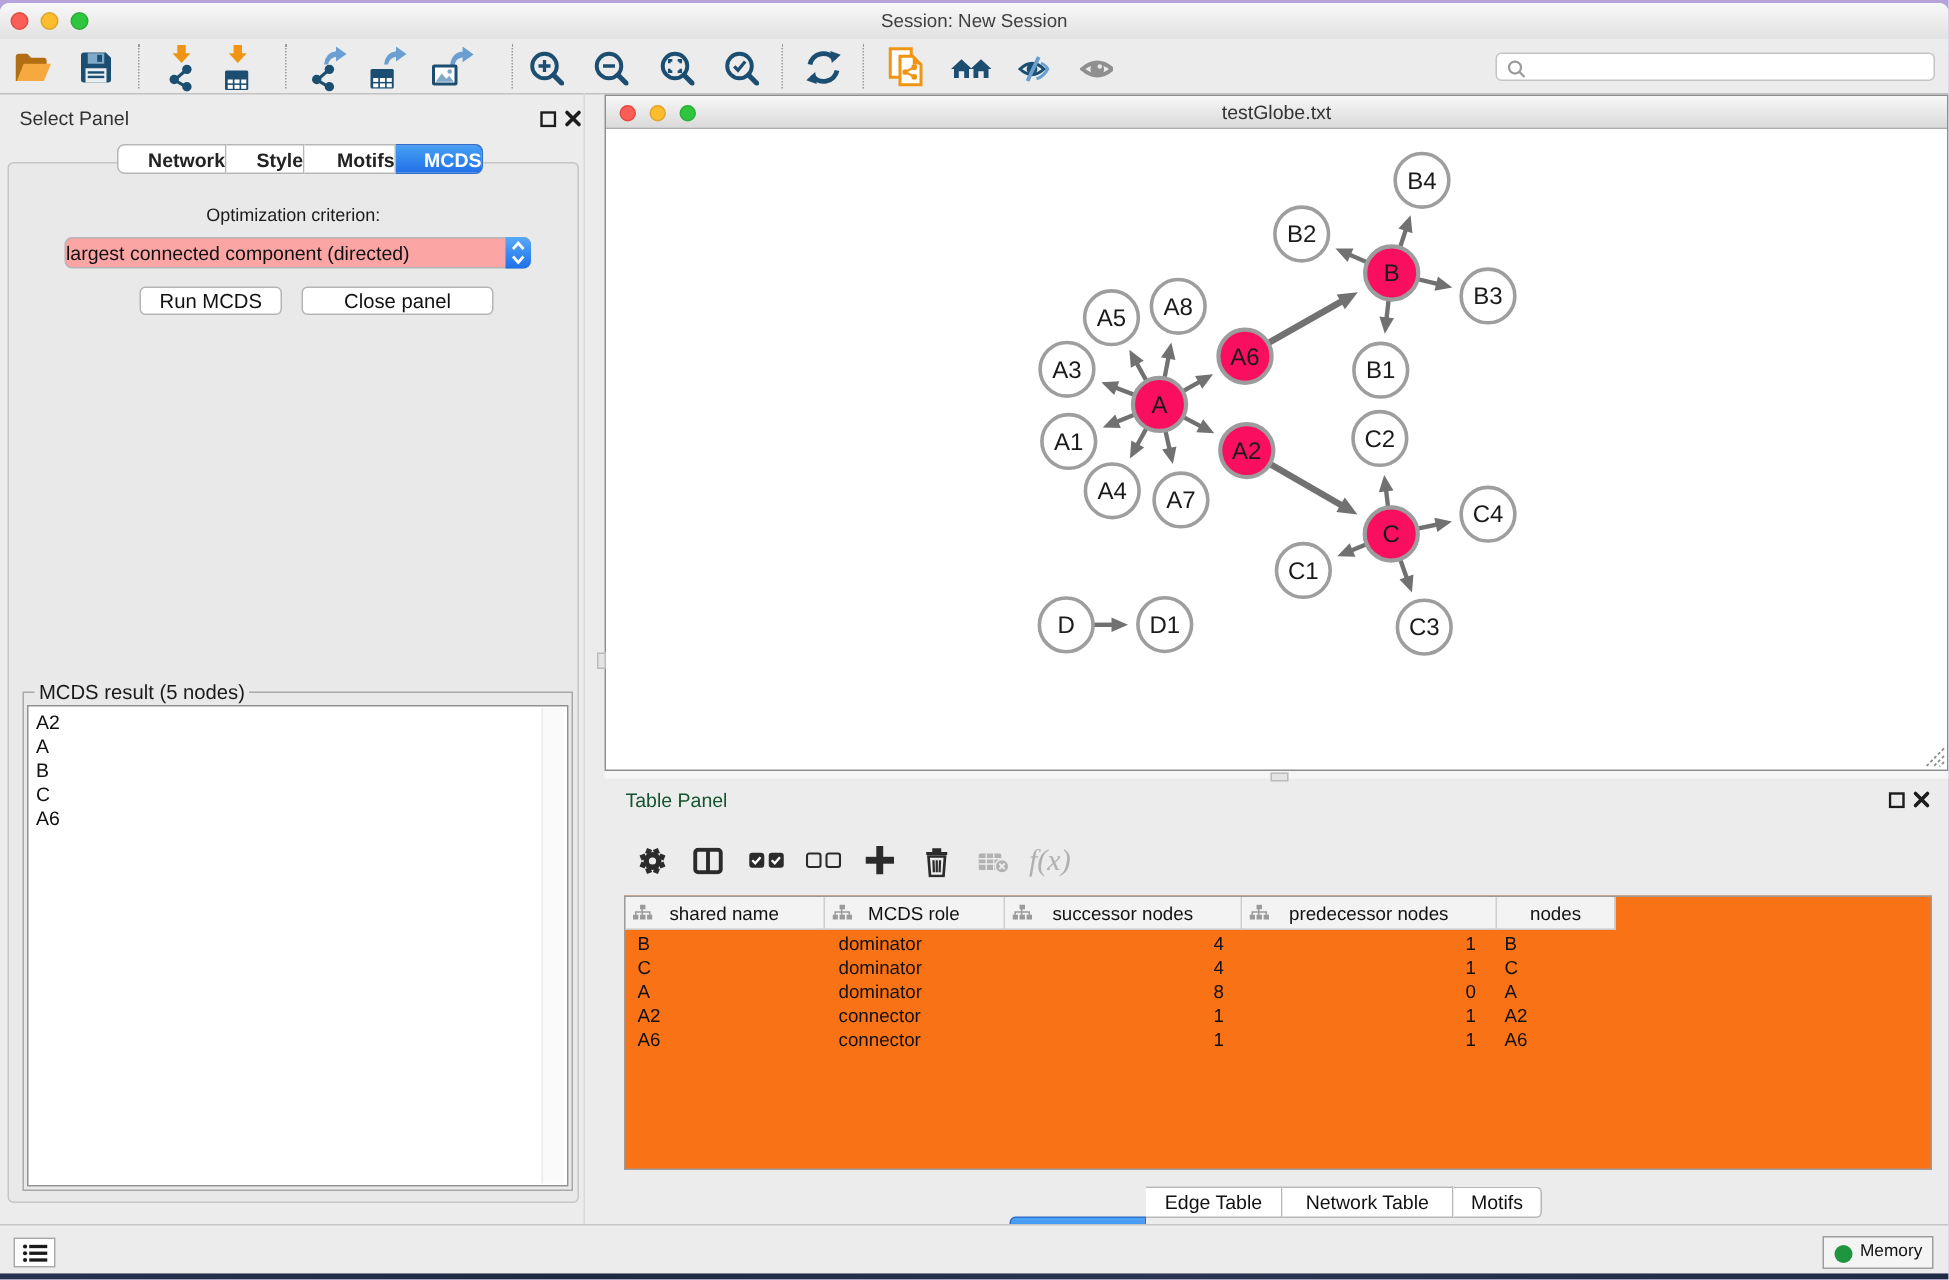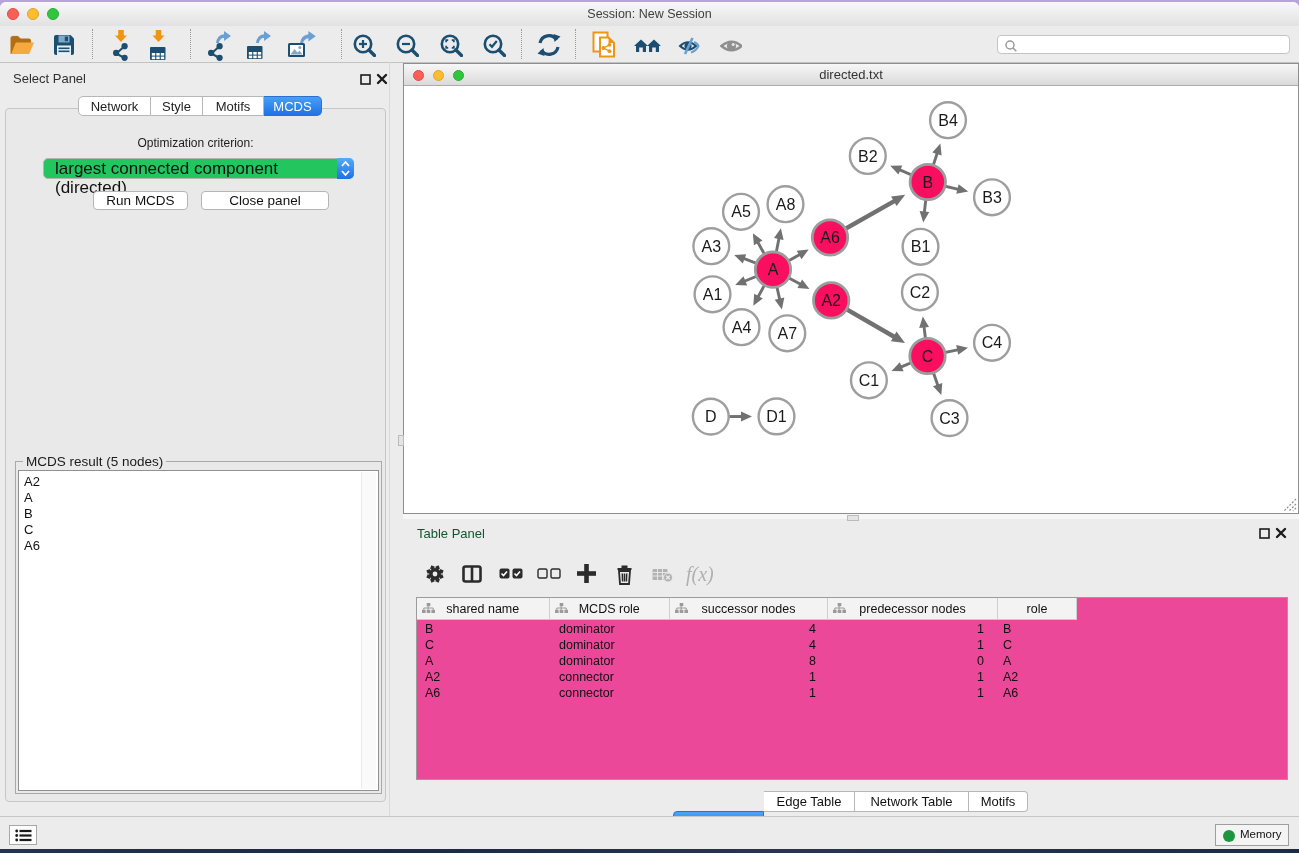--- a/index.html
+++ b/index.html
@@ -9,39 +9,39 @@
 #titlebar { position:absolute; left:0; top:0; width:1299px; height:35px; background:linear-gradient(#f8f8f8,#d8d8d8); border-radius:6px 6px 0 0; border-bottom:1px solid #b4b4b4; }
 .tl { position:absolute; border-radius:50%; width:12px; height:12px; top:6px; }
 #ttl { position:absolute; top:4.5px; width:100%; text-align:center; font-size:12.5px; color:#3f3f3f; }
 #toolbar { position:absolute; left:0; top:24px; width:1299px; height:37px; background:#ececec; border-bottom:1px solid #c2c2c2; }
 .tsep { position:absolute; top:3px; height:30px; width:0; border-left:1px dotted #9a9a9a; }
 #search { position:absolute; left:997px; top:9px; width:293px; height:19px; background:#fff; border:1px solid #c4c4c4; border-radius:4px; }
 
 #cp-title { position:absolute; left:13px; top:69px; font-size:13px; color:#303030; }
 #cp-panel { position:absolute; left:5px; top:106px; width:381px; height:694px; background:#e9e9e9; border:1px solid #c6c6c6; border-radius:4px; }
 .tabrow { position:absolute; display:flex; }
-.tab { height:20px; background:#fff; border:1px solid #b7b7b7; border-left:none; font-size:13px; color:#222; text-align:center; line-height:20px; }
+.tab { height:20px; background:#fff; border:1px solid #b7b7b7; border-left:none; font-size:13px; color:#222; text-align:right; line-height:20px;font-weight:bold; }
 .tab.first { border-left:1px solid #b7b7b7; border-radius:5px 0 0 5px; }
 .tab.last { border-radius:0 5px 5px 0; }
 .tab.sel { background:linear-gradient(#47a0f4,#2171e8); color:#fff; border-color:#2d6fd0; }
 #optlabel { position:absolute; left:0; top:134px; width:391px; text-align:center; font-size:12px; color:#1c1c1c; }
-#combo { position:absolute; left:43px; top:156px; width:311px; height:21px; background:#22c55e; border:1px solid #b5b5b5; border-radius:5px; font-size:17px; color:#111; line-height:19px; padding-left:11px; }
+#combo { position:absolute; left:43px; top:156px; width:311px; height:21px; background:#fca5a5; border:1px solid #b5b5b5; border-radius:5px; font-size:13px; color:#111; line-height:19px; }
 #combo-btn { position:absolute; right:-1px; top:-1px; width:17px; height:21px; border-radius:0 5px 5px 0; background:linear-gradient(#57aaf7,#1e70e9); }
 .btn { position:absolute; height:19px; background:#fff; border:1px solid #b5b5b5; border-radius:4px; font-size:13.5px; color:#111; text-align:center; line-height:17px; }
 #groupbox { position:absolute; left:15px; top:459px; width:367px; height:333px; border:1px solid #a9a9a9; }
 #grouplabel { position:absolute; left:7px; top:-8px; background:#e9e9e9; padding:0 3px; font-size:13.5px; color:#1a1a1a; }
 #mlist { position:absolute; left:2px; top:8px; width:361px; height:321px; background:#fff; border:1px solid #919191; font-size:13px; color:#111; }
 #mscroll { position:absolute; right:2px; top:1px; bottom:1px; width:15px; background:#fafafa; border-left:1px solid #ebebeb; }
 
 #netwin { position:absolute; left:403px; top:61px; width:896px; height:451px; background:#fff; border:1px solid #8e8e8e; }
 #nettitle { position:absolute; left:0; top:0; width:894px; height:22px; background:linear-gradient(#f7f7f7,#dadada); border-bottom:1px solid #adadad; }
 #netname { position:absolute; top:3px; width:100%; text-align:center; font-size:13px; color:#333; }
 
 #tp-title { position:absolute; left:417px; top:524px; font-size:13px; color:#14532d; }
-#tbl { position:absolute; left:416px; top:595px; width:872px; height:183px; background:#ec4899; border:1px solid #9b9b9b; }
+#tbl { position:absolute; left:416px; top:595px; width:872px; height:183px; background:#f97316; border:1px solid #9b9b9b; }
 #thead { position:absolute; left:0; top:0; width:660px; height:22px; background:#f3f3f3; border-bottom:1px solid #c8c8c8; }
 .th { position:absolute; top:0; height:22px; border-right:1px solid #cfcfcf; font-size:12.5px; color:#111; text-align:center; line-height:22px; }
 .td { position:absolute; font-size:12.5px; color:#111; height:16px; line-height:16px; }
 .btab { height:21px; background:#fff; border:1px solid #b7b7b7; border-left:none; font-size:13px; color:#111; text-align:center; line-height:20px; }
 
 #statusbar { position:absolute; left:0; top:814px; width:1299px; height:33px; background:#ececec; border-top:1px solid #c6c6c6; }
 #memorybtn { position:absolute; left:1215px; top:7px; width:74px; height:22px; background:#f4f4f4; border:1px solid #9e9e9e; font-size:11.5px; color:#111;text-align:right; }
 #bottomstrip { position:absolute; left:0; top:849px; width:1299px; height:4px; background:linear-gradient(90deg,#26324e,#1c2940 30%,#2a3450 60%,#1e2b44); }
 </style></head>
 <body>
@@ -234,21 +234,21 @@
       <div id="mscroll"></div>
     </div>
     <div id="grouplabel">MCDS result (5 nodes)</div>
   </div>
 
   <div id="netwin">
     <div id="nettitle">
       <div class="tl" style="left:9px;top:5.5px;width:11px;height:11px;background:#f95f57;border:1px solid #e24b42;"></div>
       <div class="tl" style="left:29px;top:5.5px;width:11px;height:11px;background:#fbbd2e;border:1px solid #e0a42b;"></div>
       <div class="tl" style="left:49px;top:5.5px;width:11px;height:11px;background:#2fc63f;border:1px solid #2aad38;"></div>
-      <div id="netname">directed.txt</div>
+      <div id="netname">testGlobe.txt</div>
     </div>
     <svg width="892" height="427" viewBox="403 86 892 427" style="position:absolute;left:0;top:22px;" font-family="&quot;Liberation Sans&quot;, sans-serif">
 <line x1="772.0" y1="269.6" x2="741.6" y2="282.0" stroke="#717171" stroke-width="2.9"></line>
 <polygon points="734.2,285.0 742.5,276.3 746.2,285.4" fill="#717171"></polygon>
 <line x1="772.0" y1="269.6" x2="740.7" y2="257.7" stroke="#717171" stroke-width="2.9"></line>
 <polygon points="733.2,254.9 745.2,254.2 741.8,263.4" fill="#717171"></polygon>
 <line x1="772.0" y1="269.6" x2="756.1" y2="298.7" stroke="#717171" stroke-width="2.9"></line>
 <polygon points="752.3,305.7 753.2,293.7 761.8,298.4" fill="#717171"></polygon>
 <line x1="772.0" y1="269.6" x2="755.7" y2="240.2" stroke="#717171" stroke-width="2.9"></line>
 <polygon points="751.9,233.2 761.5,240.5 752.9,245.2" fill="#717171"></polygon>
@@ -420,21 +420,21 @@
           </svg>successor nodes</div>
         <div class="th" style="left:411px;width:170px;"><svg style="position:absolute;left:5px;top:5px" width="13" height="11" viewBox="0 0 13 11">
             <g fill="#9a9a9a">
               <rect x="4.7" y="0" width="3.6" height="3.2"></rect>
               <rect x="0" y="6.8" width="3.6" height="3.2"></rect>
               <rect x="4.7" y="6.8" width="3.6" height="3.2"></rect>
               <rect x="9.4" y="6.8" width="3.6" height="3.2"></rect>
               <path d="M6.1 3 L6.1 5 M1.8 6.9 L1.8 5 L11.2 5 L11.2 6.9 M6.1 5 L6.1 6.9" stroke="#9a9a9a" stroke-width="1" fill="none"></path>
             </g>
           </svg>predecessor nodes</div>
-        <div class="th" style="left:581px;width:79px;">role</div>
+        <div class="th" style="left:581px;width:79px;">nodes</div>
       </div>
     <div class="td" style="left:8px;top:23px;">B</div>
     <div class="td" style="left:142px;top:23px;">dominator</div>
     <div class="td" style="left:253px;top:23px;width:146px;text-align:right;">4</div>
     <div class="td" style="left:411px;top:23px;width:156px;text-align:right;">1</div>
     <div class="td" style="left:586px;top:23px;">B</div>
     <div class="td" style="left:8px;top:39px;">C</div>
     <div class="td" style="left:142px;top:39px;">dominator</div>
     <div class="td" style="left:253px;top:39px;width:146px;text-align:right;">4</div>
     <div class="td" style="left:411px;top:39px;width:156px;text-align:right;">1</div>

